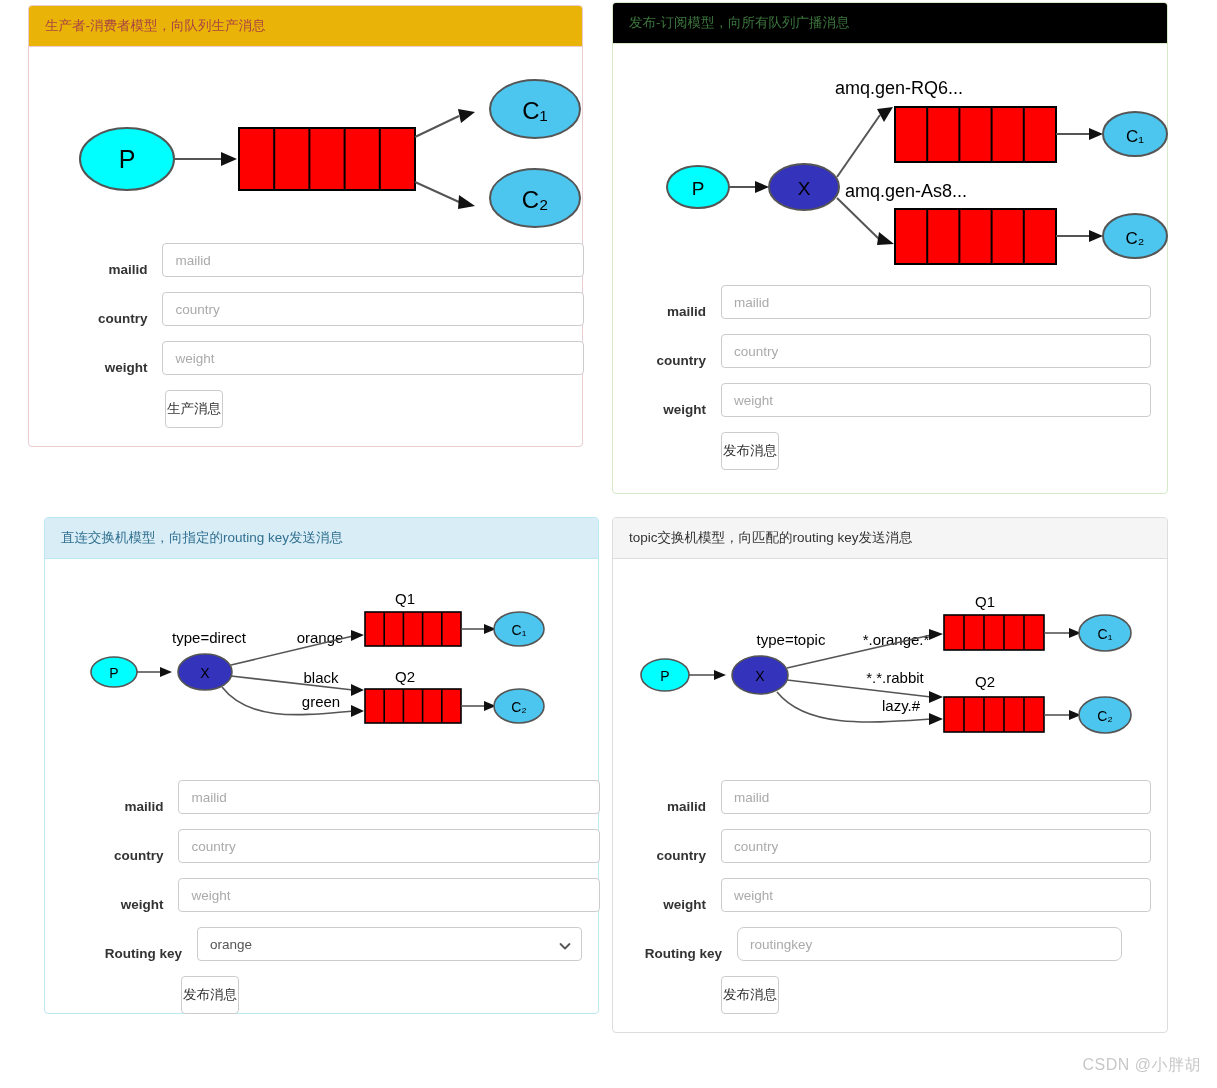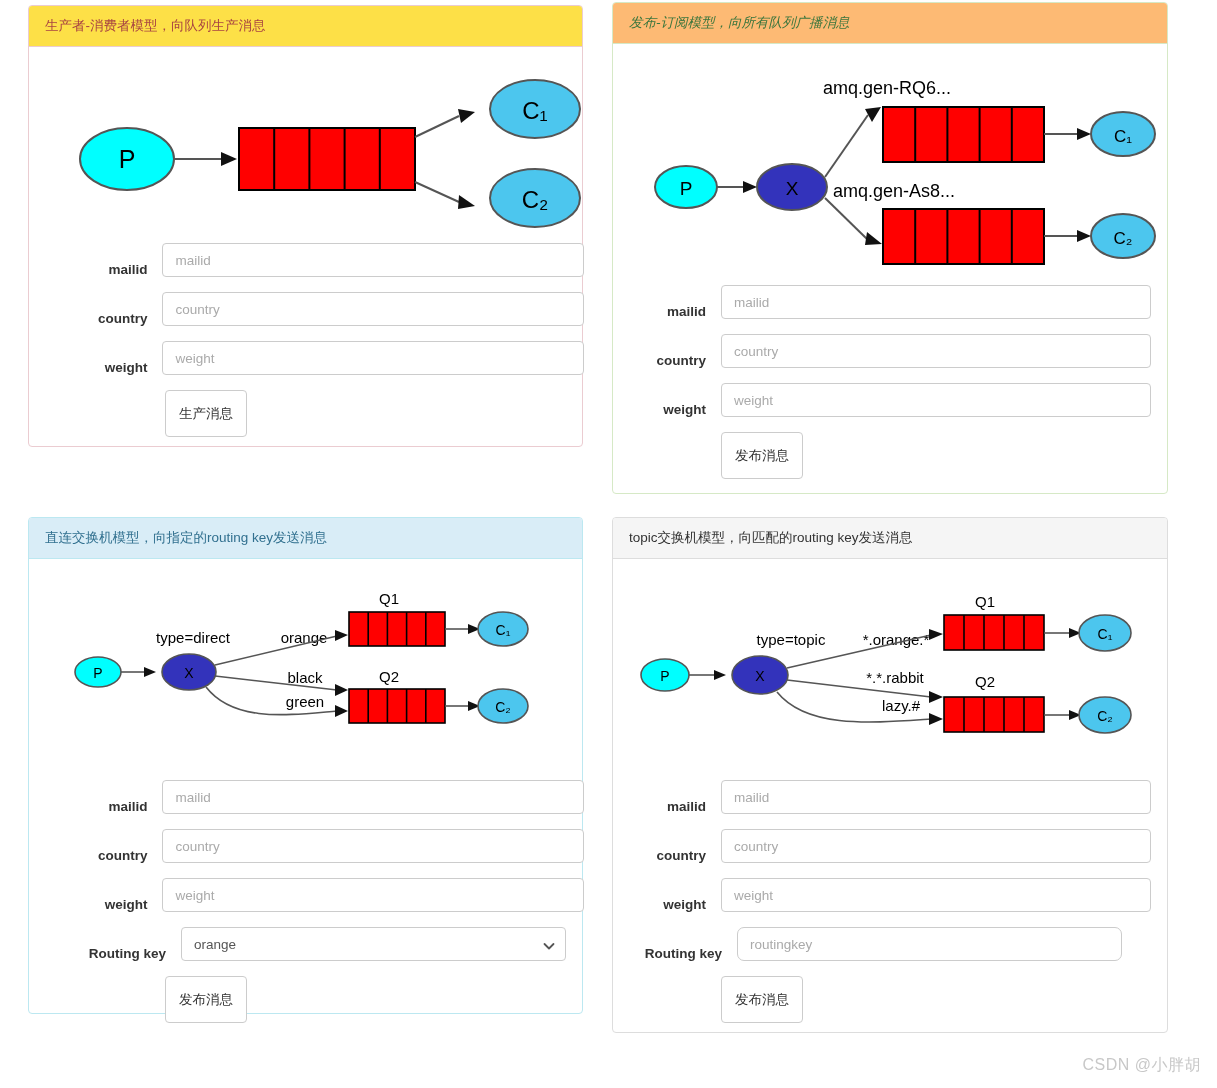--- a/index.html
+++ b/index.html
@@ -23,28 +23,28 @@
     padding: 12px 16px;
     border-bottom: 1px solid transparent;
     border-top-left-radius: 3px;
     border-top-right-radius: 3px;
     line-height: 1.2;
     white-space: nowrap;
   }
   .card-body { position: relative; padding: 0; }
 
   
-  .hdr-danger  { background: #fde047; color: #a94442; border-bottom-color: #ebccd1; }
-  .hdr-success { background: #fdba74; color: #3c763d; border-bottom-color: #d6e9c6; font-style: italic; }
+  .hdr-danger  { background: #eab308; color: #a94442; border-bottom-color: #ebccd1; }
+  .hdr-success { background: #000000; color: #3c763d; border-bottom-color: #d6e9c6; }
   .hdr-info    { background: #d9edf7; color: #31708f; border-bottom-color: #bce8f1; }
   .hdr-default { background: #f5f5f5; color: #333333; border-bottom-color: #dddddd; }
 
   .bd-danger  { border-color: #ebccd1; }
   .bd-success { border-color: #d6e9c6; }
-  .bd-info    { border-color: #bce8f1; }
+  .bd-info    { border-color: #bce8f1; margin-left: 16px; }
   .bd-default { border-color: #dddddd; }
 
   
   .diagram { position: absolute; }
   .diagram svg { display: block; }
 
   
   .form-row {
     position: absolute;
     display: flex;
@@ -91,22 +91,22 @@
     right: 11px;
     top: 50%;
     transform: translateY(-50%);
     width: 12px; height: 12px;
     pointer-events: none;
     color: #555;
   }
 
   .btn {
     position: absolute;
-    height: 47px;
-    padding: 6px 13px;
+    height: 38px;
+    padding: 6px 1px;
     font-size: 13.5px;
     color: #333;
     background: #fff;
     border: 1px solid #ccc;
     border-radius: 4px;
     line-height: 20px;
     font-family: "Liberation Sans", sans-serif;
     cursor: pointer;
   }
 
@@ -174,21 +174,21 @@
         <input class="form-control" style="width: 430px;" placeholder="weight">
       </div>
       <button class="btn" style="left:136px; top:343px;">生产消息</button>
     </div>
   </div>
 
   <div class="card bd-success" style="left:612px; top:2px; width:556px; height:492px;">
     <div class="card-header hdr-success">发布-订阅模型，向所有队列广播消息</div>
     <div class="card-body">
 
-      <div class="diagram" style="left:40px; top:18px;">
+      <div class="diagram" style="left:52px; top:18px;">
         <svg width="510" height="215" viewBox="0 0 510 215">
 
           <text x="170" y="32" font-family="Liberation Sans, sans-serif" font-size="18" fill="#000">amq.gen-RQ6...</text>
           <text x="180" y="135" font-family="Liberation Sans, sans-serif" font-size="18" fill="#000">amq.gen-As8...</text>
 
           <ellipse cx="33" cy="125" rx="31" ry="21" fill="#00ffff" stroke="#555" stroke-width="2"></ellipse>
           <text x="33" y="133" font-family="Liberation Sans, sans-serif" font-size="19" fill="#000" text-anchor="middle">P</text>
           <line x1="64" y1="125" x2="90" y2="125" stroke="#555" stroke-width="2"></line>
           <polygon points="90,119 104,125 90,131" fill="#111"></polygon>
 

